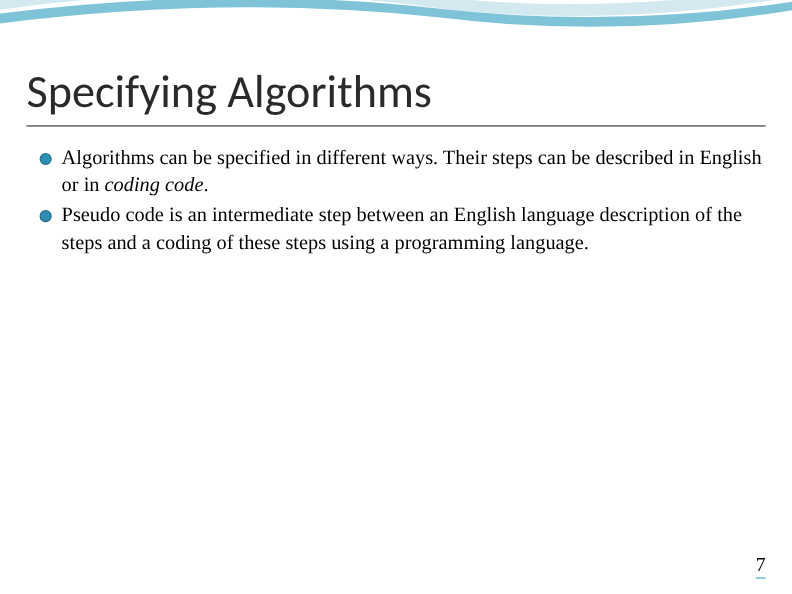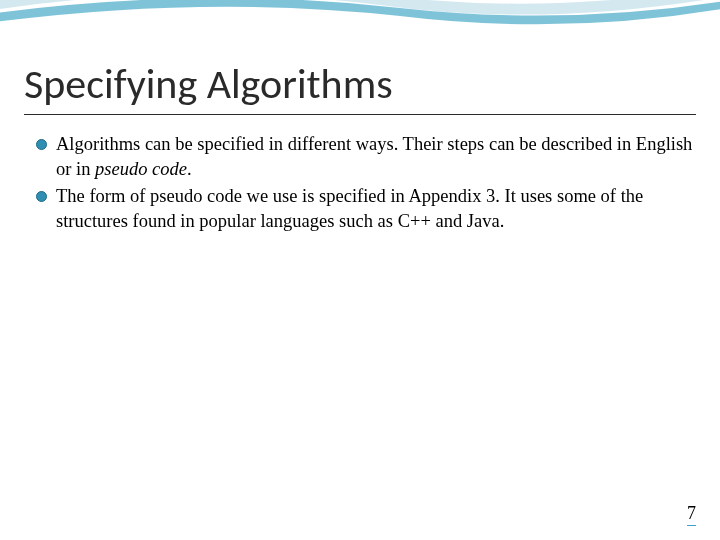--- a/index.html
+++ b/index.html
@@ -81,18 +81,18 @@
   <path d="M 0 40 Q 200 10 400 35 Q 580 58 780 20 L 780 30 Q 580 70 400 45 Q 200 20 0 52 Z" fill="#cfe6ee" opacity="0.9"></path>
   <path d="M 0 55 Q 220 25 420 48 Q 600 68 780 35 L 780 42 Q 600 78 420 56 Q 220 34 0 64 Z" fill="#5fb4cf" opacity="0.8"></path>
   <path d="M 460 0 Q 560 40 780 5 L 780 0 Z" fill="#b8dce8" opacity="0.7"></path>
 </svg>
 
 <h1 class="title">Specifying Algorithms</h1>
 <div class="underline"></div>
 
 <div class="content">
   <ul>
-    <li><span>Algorithms can be specified in different ways. Their steps can be described in English or in </span><span class="italic">pseudo code</span><span>.</span></li>
-    <li><span>The form of pseudo code  we use is specified in Appendix 3. It uses some of the structures found in popular languages such as C++ and Java.</span><span class="italic"></span><span></span></li>
+    <li><span>Algorithms can be specified in different ways. Their steps can be described in English or in </span><span class="italic">coding code</span><span>.</span></li>
+    <li><span>Pseudo code is an intermediate step between an English language description of the steps and a coding of these steps using a programming language.</span><span class="italic"></span><span></span></li>
   </ul>
 </div>
 
 <div class="pagenum">7</div>
 
 </body></html>

